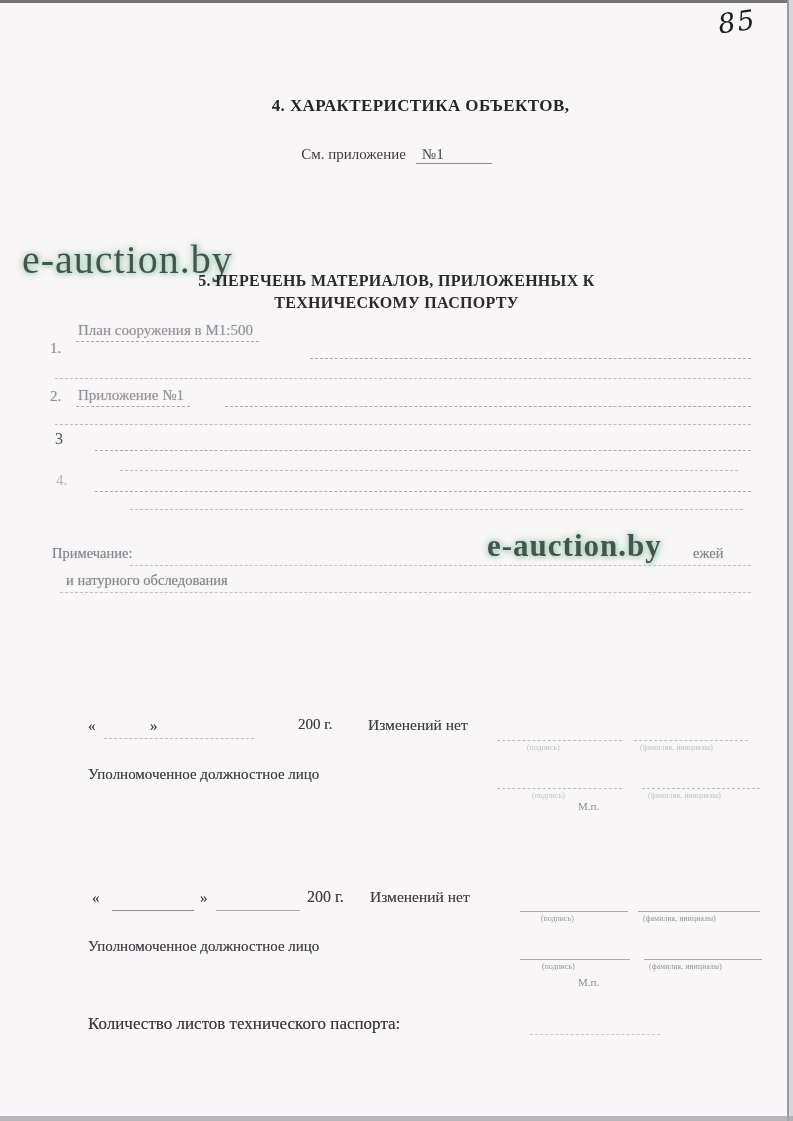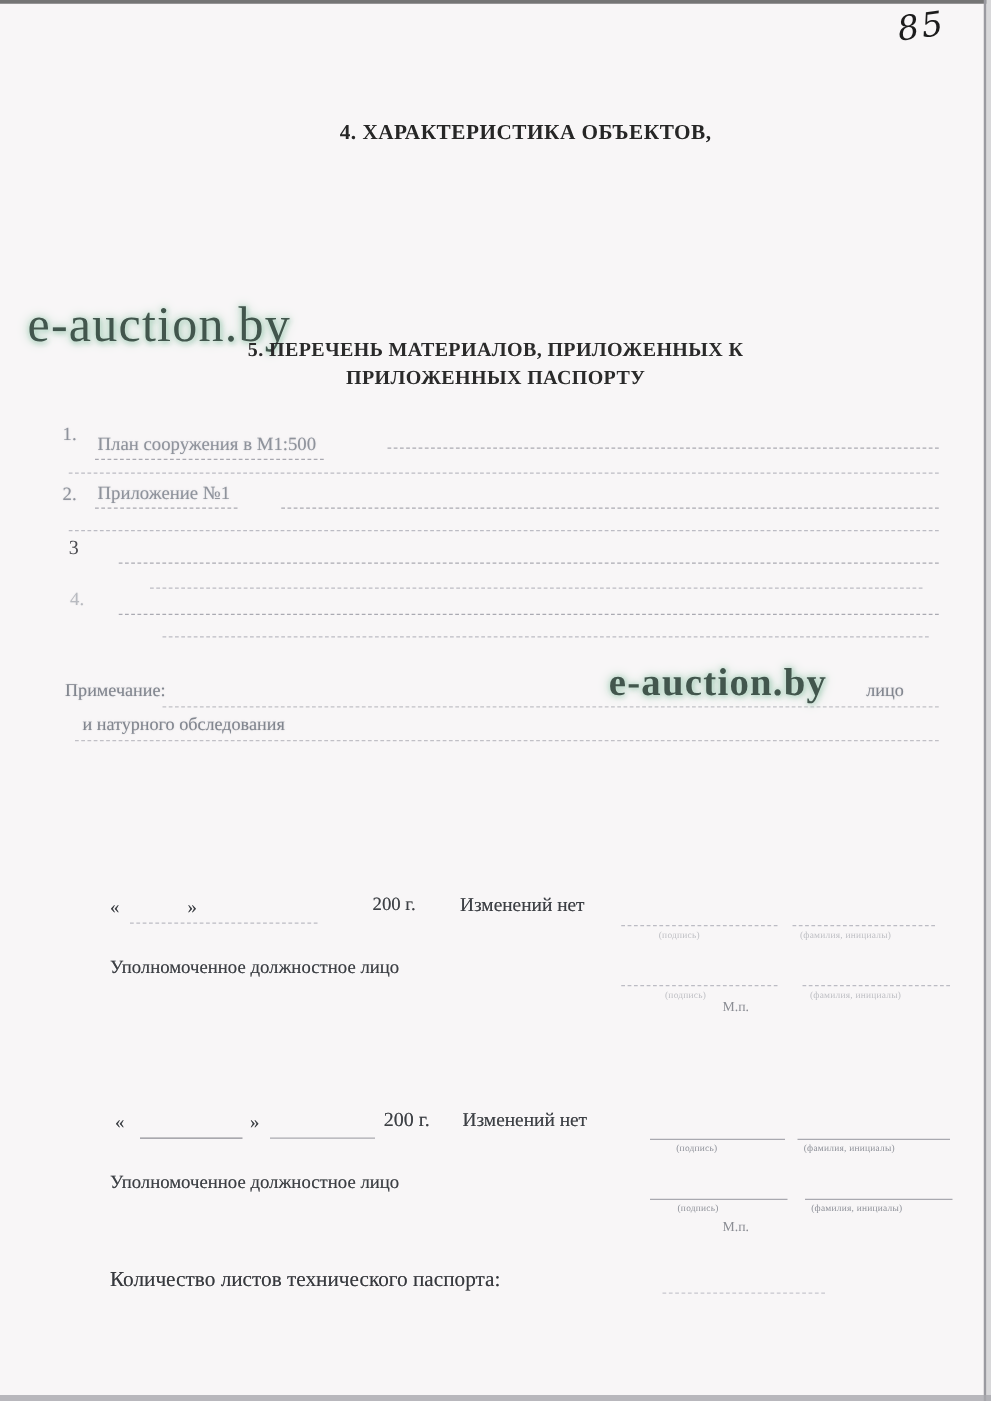--- a/index.html
+++ b/index.html
@@ -51,46 +51,49 @@
 <div class="page">
 
   <div class="abs edge-top"></div>
   <div class="abs edge-right2"></div>
   <div class="abs edge-right"></div>
   <div class="abs edge-bottom"></div>
 
   <div class="abs pagenum">85</div>
 
   <div class="abs center h-bold" style="top:96px;padding-left:24px;">4. ХАРАКТЕРИСТИКА ОБЪЕКТОВ,</div>
+  <div class="abs center see-line" style="top:146px;">
+    <span>См. приложение</span><span class="see-val">№1</span>
+  </div>
 
   <div class="abs wm wm1">e-auction.by</div>
 
   <div class="abs center h-bold2" style="top:272px;">5. ПЕРЕЧЕНЬ МАТЕРИАЛОВ, ПРИЛОЖЕННЫХ К</div>
-  <div class="abs center h-bold2" style="top:294px;">ПРИЛОЖЕННЫХ ПАСПОРТУ</div>
+  <div class="abs center h-bold2" style="top:294px;">ТЕХНИЧЕСКОМУ ПАСПОРТУ</div>
 
   <div class="abs faint item-num" style="left:50px;top:340px;">1.</div>
-  <div class="abs faint item-text" style="left:76px;top:348px;">План сооружения в М1:500</div>
+  <div class="abs faint item-text" style="left:76px;top:322px;">План сооружения в М1:500</div>
   <div class="abs dline" style="left:310px;right:42px;top:358px;"></div>
   <div class="abs dline-light" style="left:55px;right:42px;top:378px;"></div>
 
   <div class="abs faint item-num" style="left:50px;top:388px;">2.</div>
   <div class="abs faint item-text" style="left:76px;top:387px;">Приложение №1</div>
   <div class="abs dline" style="left:225px;right:42px;top:406px;"></div>
   <div class="abs dline-light" style="left:55px;right:42px;top:424px;"></div>
 
   <div class="abs item-num" style="left:55px;top:430px;font-size:16px;color:#4d4d52;">3</div>
   <div class="abs dline" style="left:95px;right:42px;top:450px;"></div>
   <div class="abs dline-light" style="left:120px;right:55px;top:470px;"></div>
 
   <div class="abs faint item-num" style="left:56px;top:472px;opacity:.6;">4.</div>
   <div class="abs dline" style="left:95px;right:42px;top:491px;"></div>
   <div class="abs dline-light" style="left:130px;right:50px;top:509px;"></div>
 
   <div class="abs note-txt" style="left:52px;top:545px;">Примечание:</div>
-  <div class="abs note-txt" style="left:693px;top:545px;">лицо</div>
+  <div class="abs note-txt" style="left:693px;top:545px;">ежей</div>
   <div class="abs dline" style="left:130px;right:42px;top:565px;opacity:.7;"></div>
   <div class="abs note-txt" style="left:66px;top:572px;">и натурного обследования</div>
   <div class="abs dline" style="left:60px;right:42px;top:592px;opacity:.7;"></div>
 
   <div class="abs wm wm2">e-auction.by</div>
 
 
   <div class="abs body-print" style="left:88px;top:718px;">«</div>
   <div class="abs body-print" style="left:150px;top:718px;">»</div>
   <div class="abs dline-light" style="left:104px;width:150px;top:738px;"></div>

